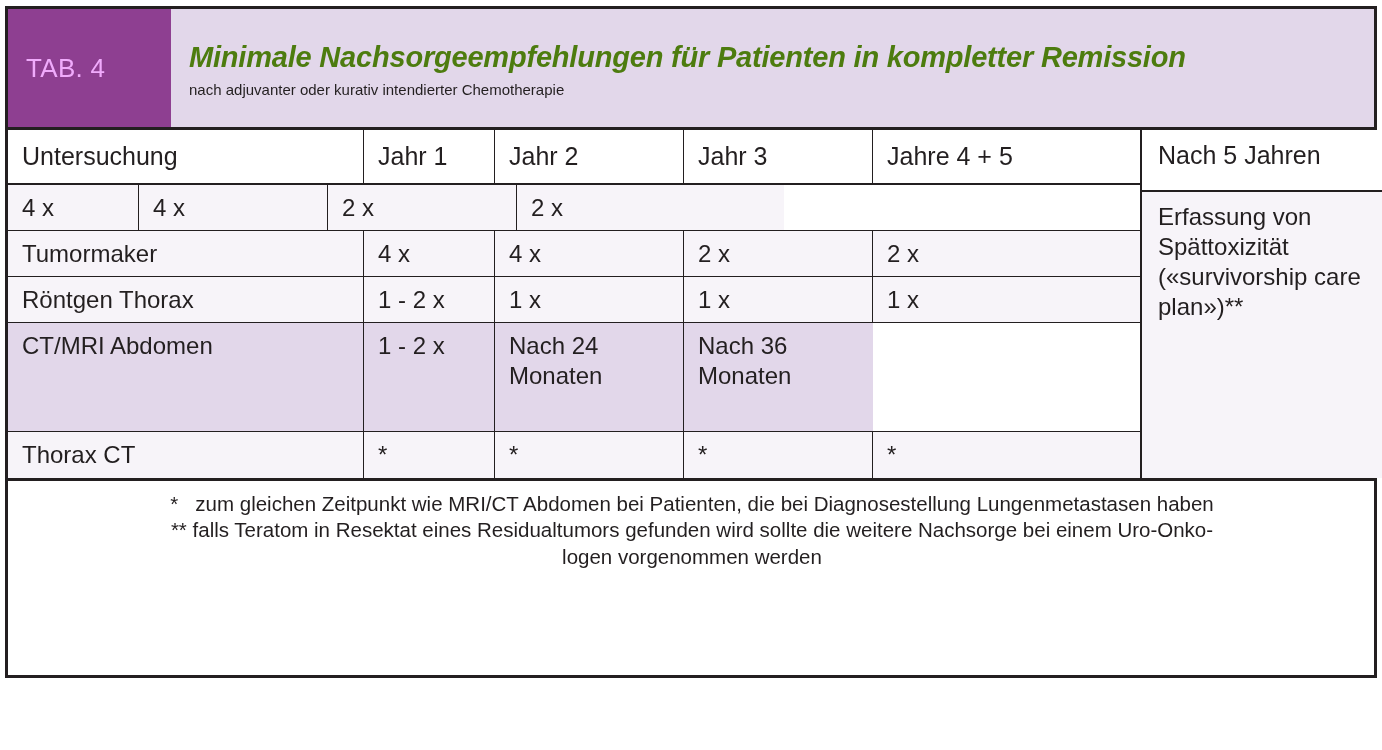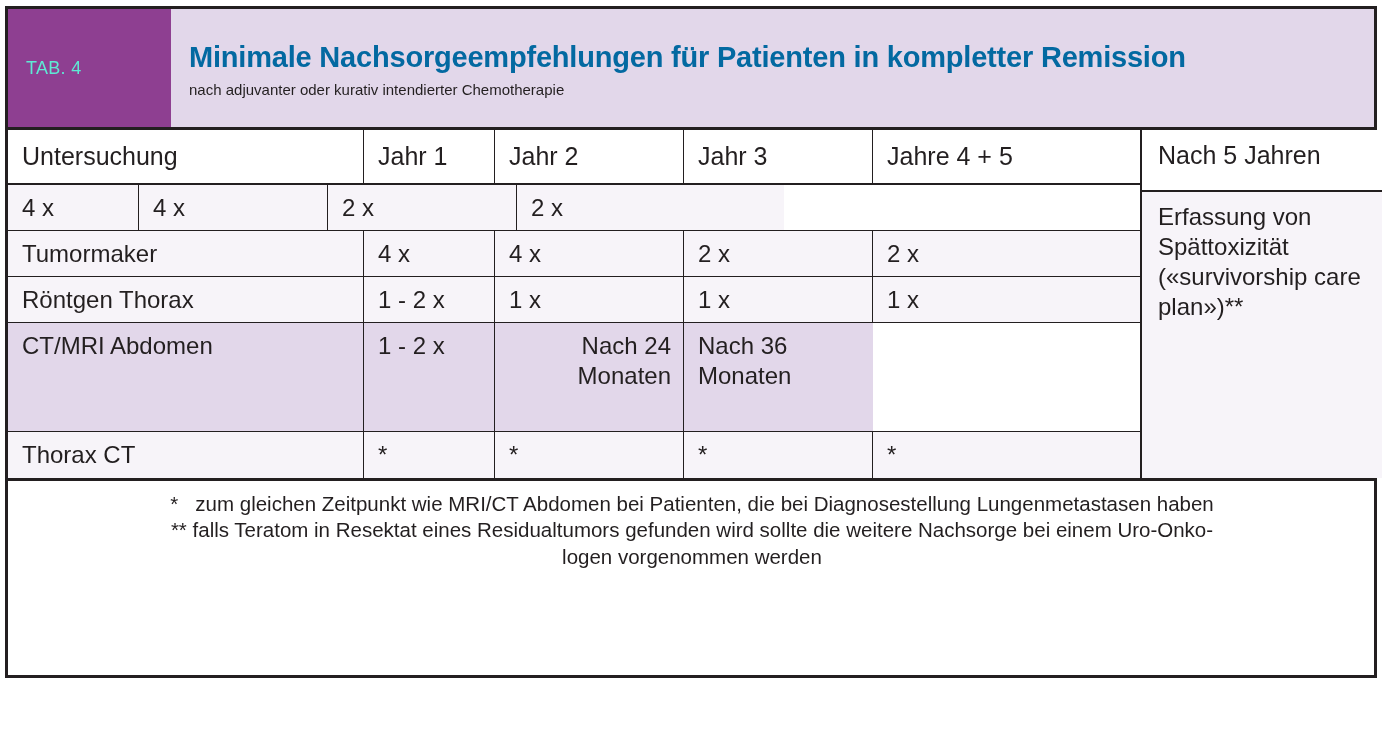--- a/index.html
+++ b/index.html
@@ -32,42 +32,43 @@
     display: flex;
     align-items: stretch;
     background: #e2d7ea;
     border-bottom: 3px solid #231f20;
     height: 118px;
     flex: 0 0 118px;
   }
   .tab-badge {
     flex: 0 0 163px;
     background: #8e3f91;
-    color: #5eead4;
+    color: #f0abfc;
     display: flex;
     align-items: center;
     padding-left: 18px;
     box-sizing: border-box;
-    font-size: 18px;
+    font-size: 26px;
     letter-spacing: 0.3px;
   }
   .header-text {
     flex: 1 1 auto;
     padding: 14px 18px 10px 18px;
     box-sizing: border-box;
     display: flex;
     flex-direction: column;
     justify-content: center;
   }
   .header-title {
     font-size: 29px;
     font-weight: bold;
-    color: #0369a1;
+    color: #4d7c0f;
     line-height: 1.15;
     letter-spacing: -0.2px;
+    font-style: italic;
   }
   .header-subtitle {
     font-size: 15px;
     color: #231f20;
     line-height: 1.2;
     margin-top: 6px;
   }
 
   
   .grid-body {
@@ -100,21 +101,21 @@
     color: #231f20;
     display: flex;
     align-items: flex-start;
     border-right: 1px solid #231f20;
     background: #f7f4f9;
   }
   .cell:last-child { border-right: none; }
 
   .c-exam   { flex: 0 0 356px; }
   .c-y1     { flex: 0 0 131px; }
-  .c-y2     { flex: 0 0 189px; text-align: right; }
+  .c-y2     { flex: 0 0 189px; }
   .c-y3     { flex: 0 0 189px; }
   .c-y45    { flex: 0 0 267px; }
 
   .head-row .cell {
     background: #ffffff;
     font-size: 25px;
     padding-top: 11px;
     padding-bottom: 11px;
   }
   .head-row { border-bottom: 2px solid #231f20; }

